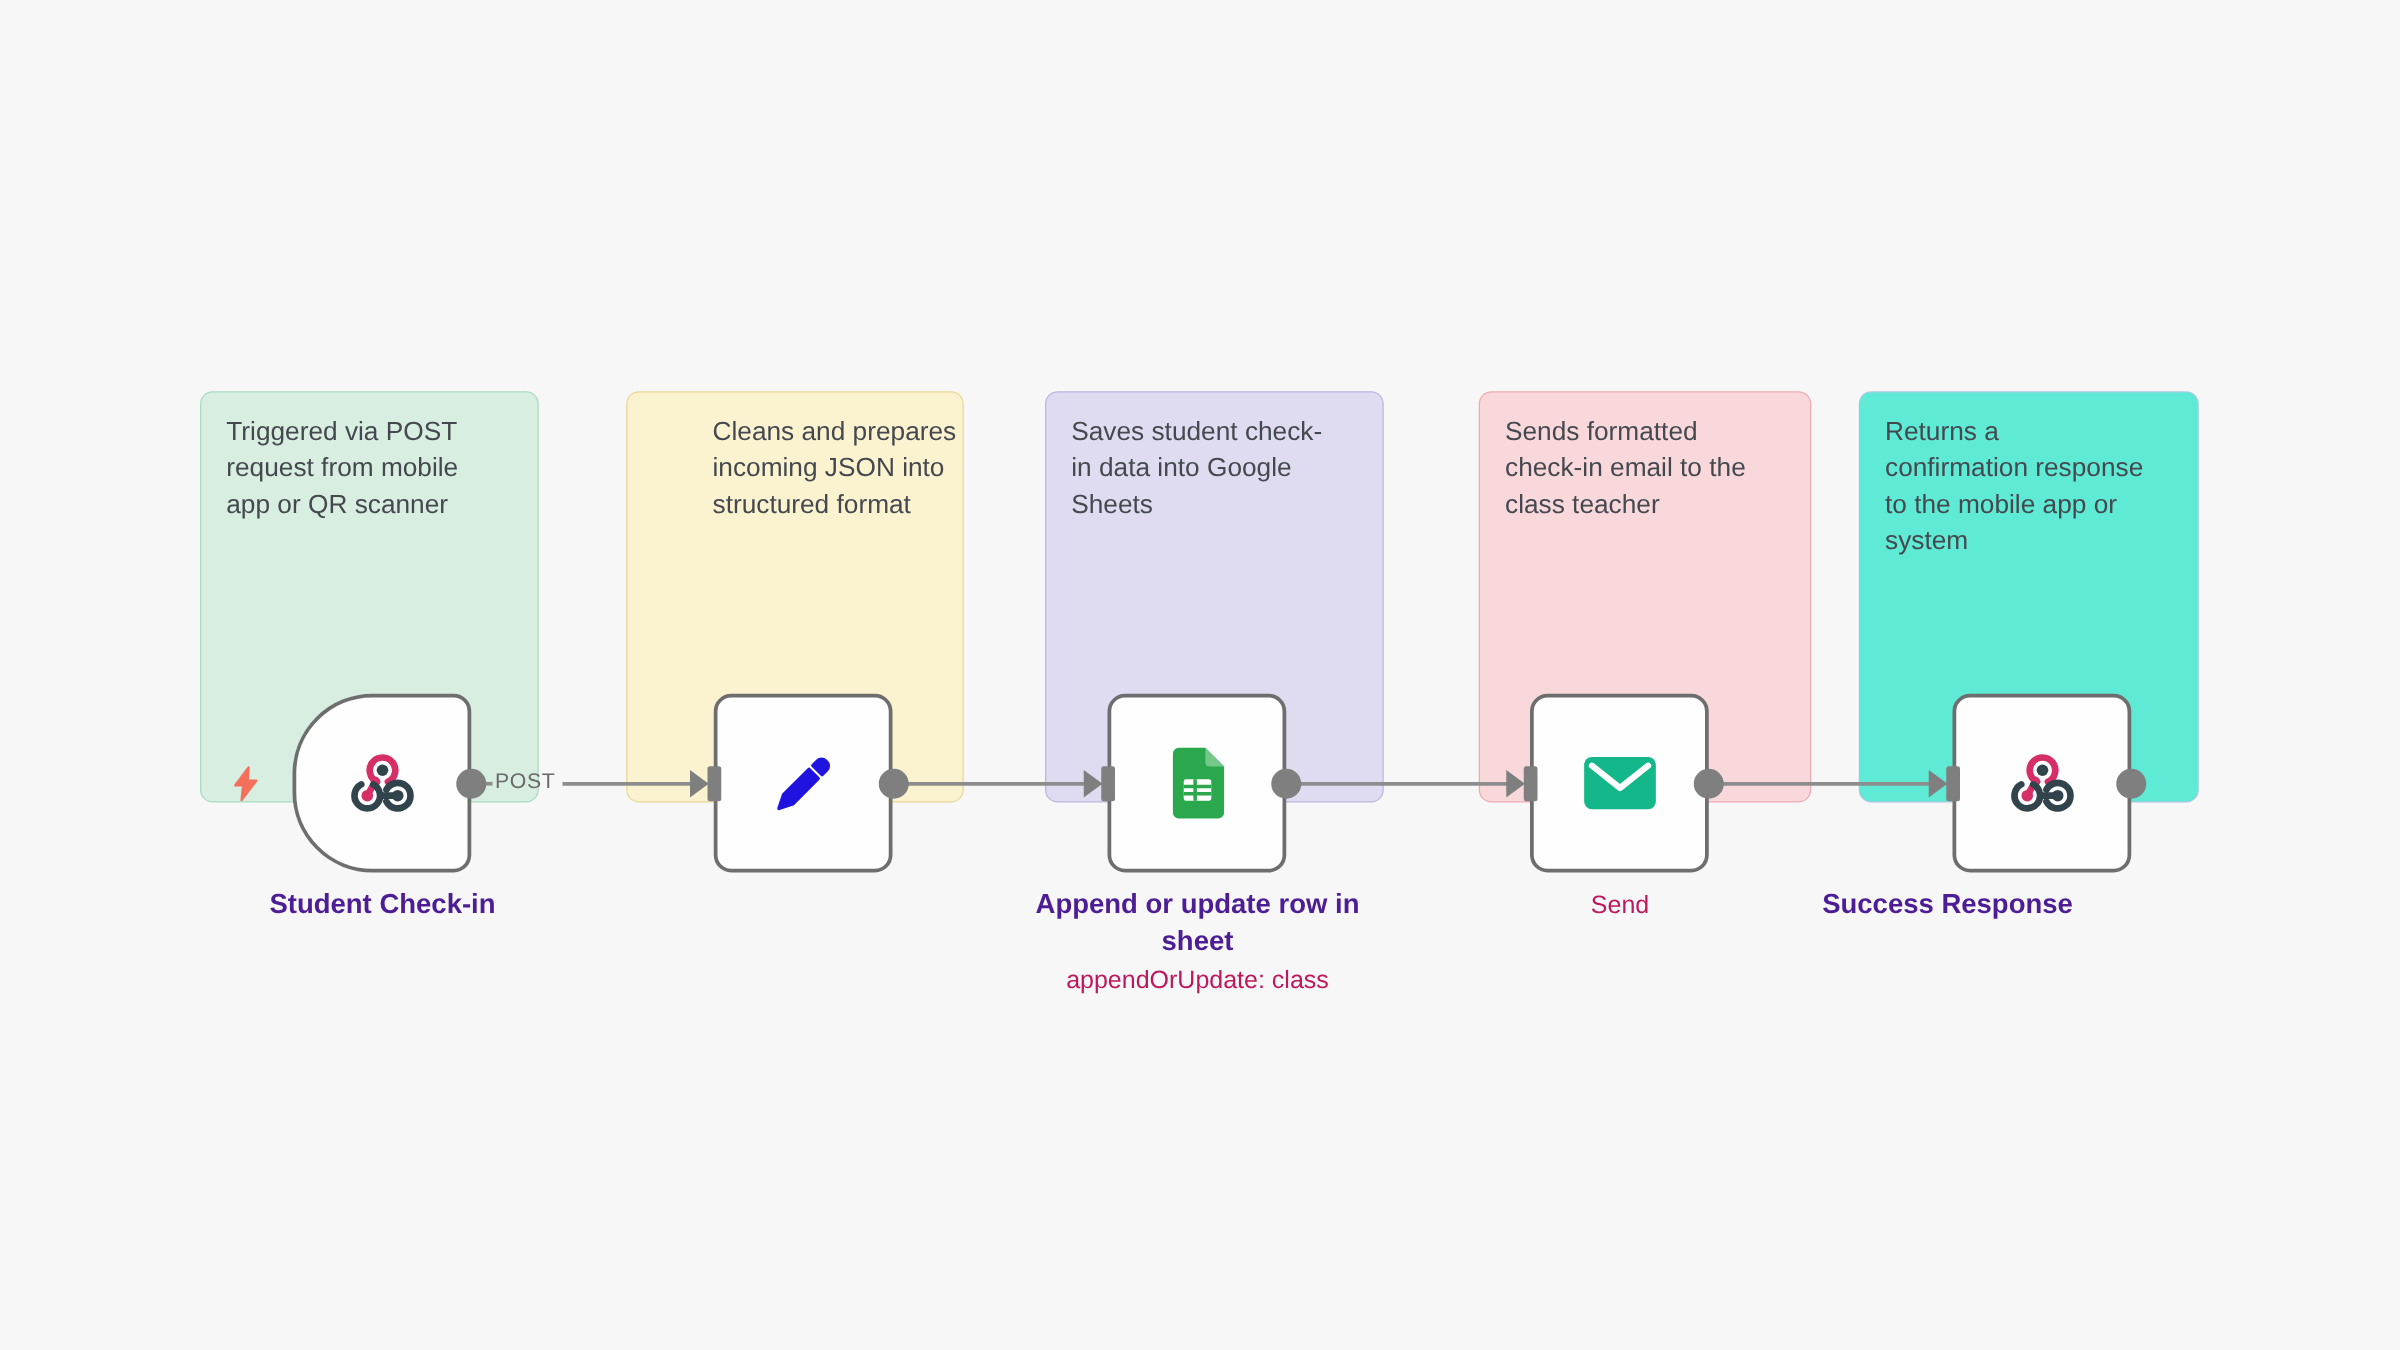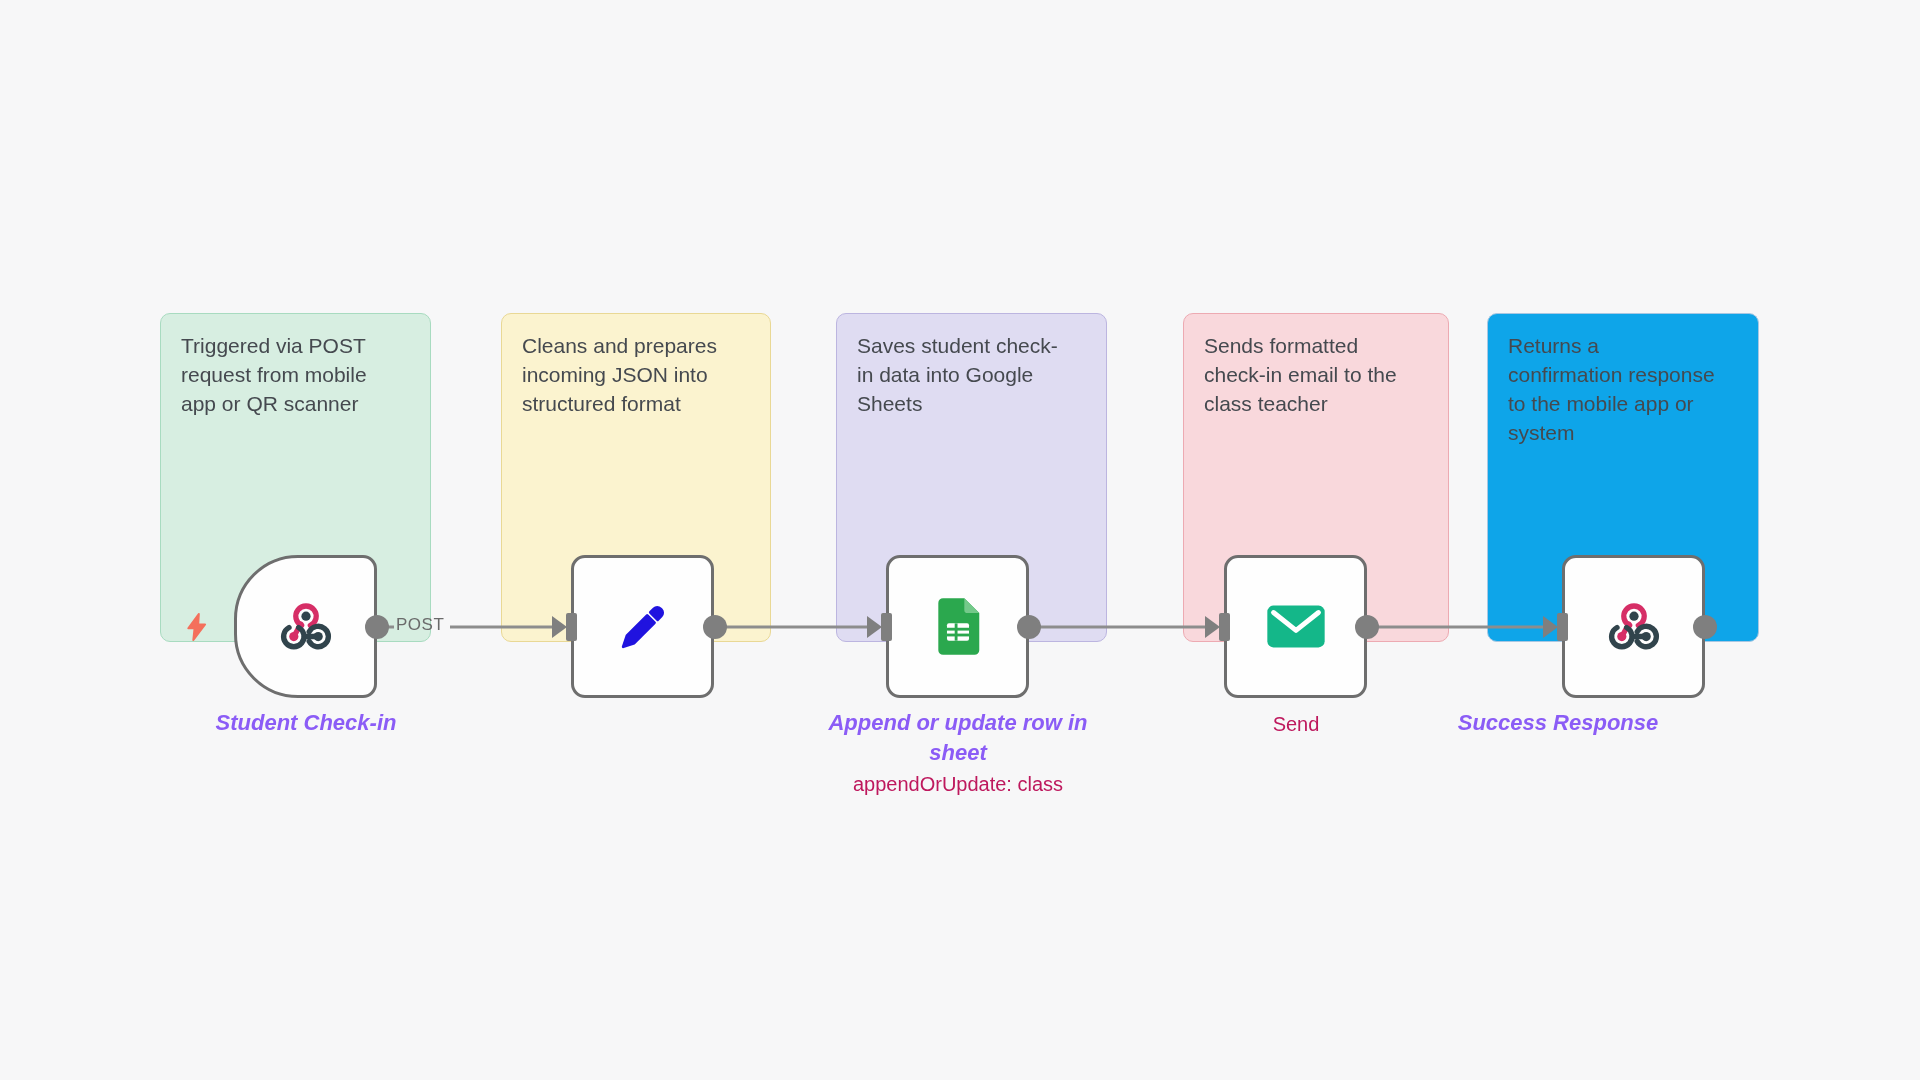--- a/index.html
+++ b/index.html
@@ -17,24 +17,24 @@
   
   .panel {
     position: absolute;
     top: 313px;
     height: 329px;
     border-radius: 10px;
     border: 1.5px solid transparent;
     z-index: 1;
   }
   .panel-1 { left: 160px;  width: 271px; background: #d7eee1; border-color: #a8dbc0; }
-  .panel-2 { left: 501px;  width: 270px; background: #fbf3cf; border-color: #e9d895; }
+  .panel-2 { left: 501px;  width: 270px; background: #fbf3cf; border-color: #e9d895; padding-left: 48px; }
   .panel-3 { left: 836px;  width: 271px; background: #dfdcf2; border-color: #bcb5e0; }
   .panel-4 { left: 1183px; width: 266px; background: #f9d8dc; border-color: #edaab2; }
-  .panel-5 { left: 1487px; width: 272px; background: #0ea5e9; border-color: #a8c7e2; }
+  .panel-5 { left: 1487px; width: 272px; background: #5eead4; border-color: #a8c7e2; }
 
   .desc {
     margin: 17px 0 0 20px;
     width: 208px;
     font-size: 21px;
     line-height: 29px;
     color: #45494f;
   }
 
   
@@ -68,22 +68,21 @@
   .cap-1 { left: 156px; }
   .cap-2 { left: 493px; }
   .cap-3 { left: 808px; }
   .cap-4 { left: 1146px; }
   .cap-5 { left: 1408px; }
 
   .node-label {
     font-size: 22px;
     line-height: 30px;
     font-weight: 600;
-    color: #8b5cf6;
-    font-style: italic;
+    color: #4c1d95;
   }
   .node-sublabel {
     margin-top: 5px;
     font-size: 20px;
     line-height: 22px;
     color: #be185d;
   }
   .node-sublabel:empty { display: none; }
 
   

